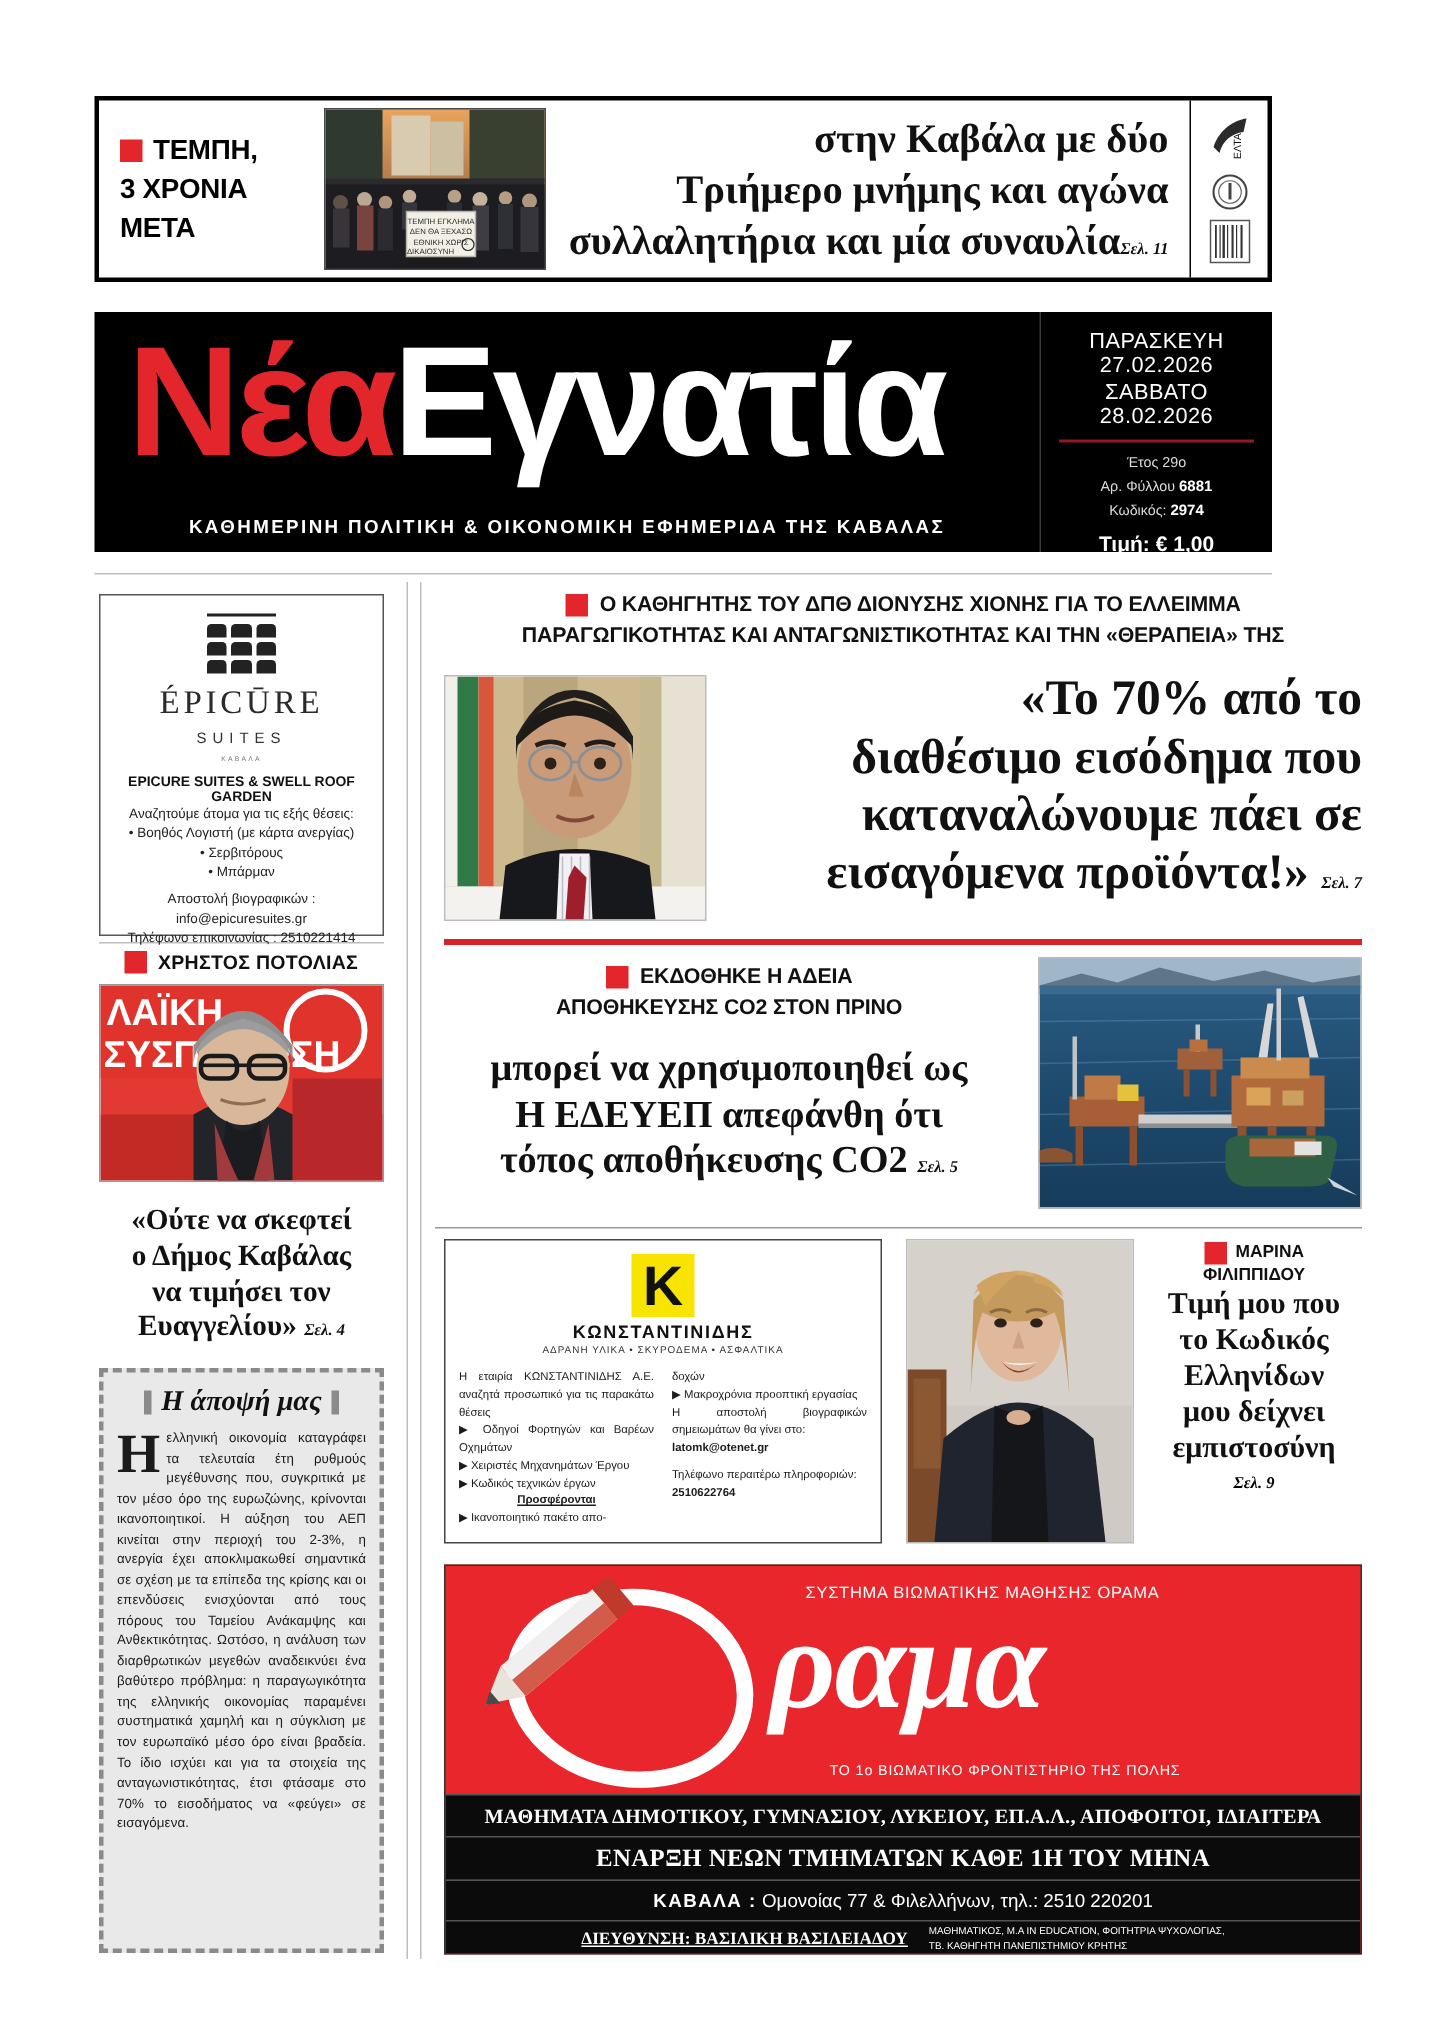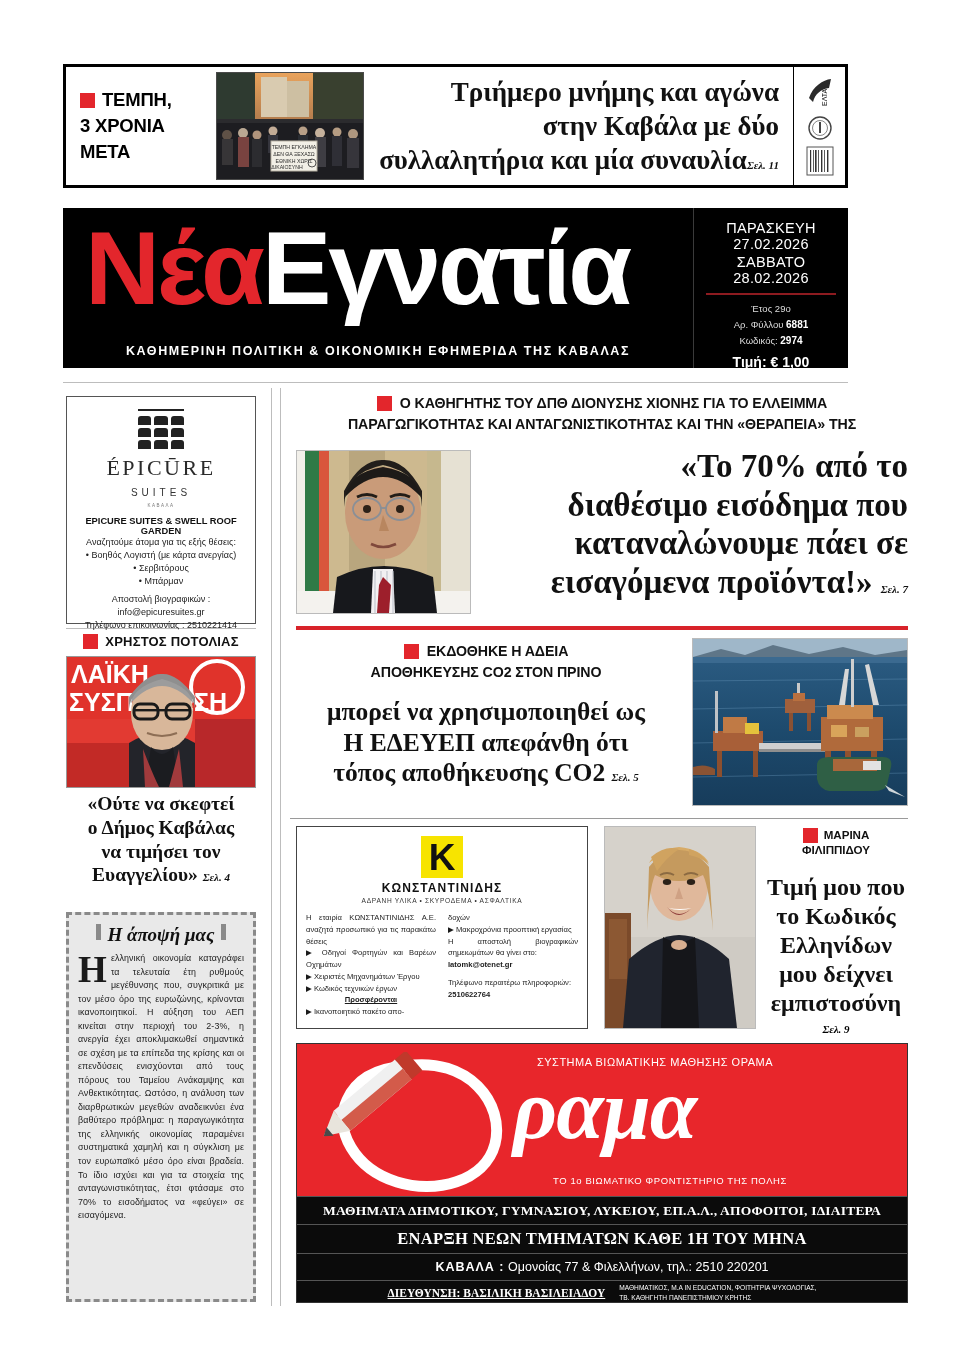--- a/index.html
+++ b/index.html
@@ -101,28 +101,28 @@
 
   .sec-kicker-row { display: flex; align-items: center; justify-content: center; gap: 7px; }
   .sec-kicker {
     font-family: "Liberation Sans", sans-serif; font-weight: bold; font-size: 13px;
     color: #111; letter-spacing: 0.2px;
   }
   .potolias-block { position: absolute; left: 66px; top: 634px; width: 190px; }
   .pot-photo { width: 190px; height: 132px; margin-top: 7px; border: 1px solid #999; }
   .pot-hl {
     font-family: "Liberation Serif", serif; font-weight: bold; font-size: 19.5px;
-    line-height: 1.22; text-align: center; color: #111; margin-top: 4px;
+    line-height: 1.22; text-align: center; color: #111; margin-top: 14px;
   }
 
   .opinion {
     position: absolute; left: 66px; top: 912px; width: 190px; height: 390px;
     background: #e9e9e9; border: 3px dashed #8a8a8a; padding: 9px 9px 6px;
   }
-  .op-title-row { display: flex; justify-content: center; gap: 6px; margin-bottom: 6px; }
+  .op-title-row { display: flex; align-items: center; justify-content: center; gap: 6px; margin-bottom: 6px; }
   .op-bar { width: 5px; height: 16px; background: #8a8a8a; }
   .op-title {
     font-family: "Liberation Serif", serif; font-weight: bold; font-style: italic;
     font-size: 19px; color: #111;
   }
   .op-body {
     font-family: "Liberation Sans", sans-serif; font-size: 8.9px; line-height: 1.52;
     text-align: justify; color: #1b1b1b; letter-spacing: 0.1px;
   }
   .op-body::first-letter {
@@ -178,22 +178,22 @@
   .kon-center { text-align: center; font-weight: bold; text-decoration: underline; display: block; }
 
   
   .marina-photo {
     position: absolute; left: 604px; top: 826px; width: 152px; height: 203px; border: 1px solid #bbb;
   }
   .marina-block { position: absolute; left: 764px; top: 828px; width: 144px; text-align: center; }
   .mar-kick-row { display: flex; align-items: center; justify-content: center; gap: 6px; }
   .mar-kick { font-weight: bold; font-size: 11.6px; color: #111; line-height: 1.25; }
   .mar-hl {
-    font-family: "Liberation Serif", serif; font-weight: bold; font-size: 24px;
-    line-height: 1.2; color: #111; margin-top: 16px;
+    font-family: "Liberation Serif", serif; font-weight: bold; font-size: 20px;
+    line-height: 1.2; color: #111; margin-top: 0;
   }
   .mar-ref { font-family: "Liberation Serif", serif; font-style: italic; font-weight: bold; font-size: 11px; margin-top: 6px; }
 
   
   .orama {
     position: absolute; left: 296px; top: 1043px; width: 612px; height: 260px;
     border: 1px solid #333; background: #e8262b; overflow: hidden;
   }
   .or-top { position: relative; height: 152px; }
   .or-sys {
@@ -279,22 +279,22 @@
           <text x="77" y="76">ΤΕΜΠΗ ΕΓΚΛΗΜΑ</text>
           <text x="77" y="83">ΔΕΝ ΘΑ ΞΕΧΑΣΩ</text>
           <text x="77" y="90">ΕΘΝΙΚΗ  ΧΩΡΙΣ</text>
           <text x="70" y="96">ΔΙΚΑΙΟΣΥΝΗ</text>
         </g>
         <circle cx="95" cy="90" r="4" fill="none" stroke="#2b2b2b" stroke-width="0.8"></circle>
       </svg>
     </div>
 
     <div class="tb-headline">
+      <div class="hl">στην Καβάλα με δύο</div>
       <div class="hl">Τριήμερο μνήμης και αγώνα</div>
-      <div class="hl">στην Καβάλα με δύο</div>
       <div class="hl">
         <span>συλλαλητήρια και μία συναυλία</span><span class="pg-ref">Σελ. 11</span>
       </div>
     </div>
 
     <div class="tb-logos">
       <svg width="30" height="34" viewBox="0 0 30 34">
         <path d="M4 22 C8 10, 18 4, 26 3 L24 12 C16 13, 10 18, 8 26 Z" fill="#2b2b2b"></path>
         <text x="22" y="30" font-family="Liberation Sans" font-size="7" fill="#111" transform="rotate(-90 22 30)">ΕΛΤΑ</text>
       </svg>

